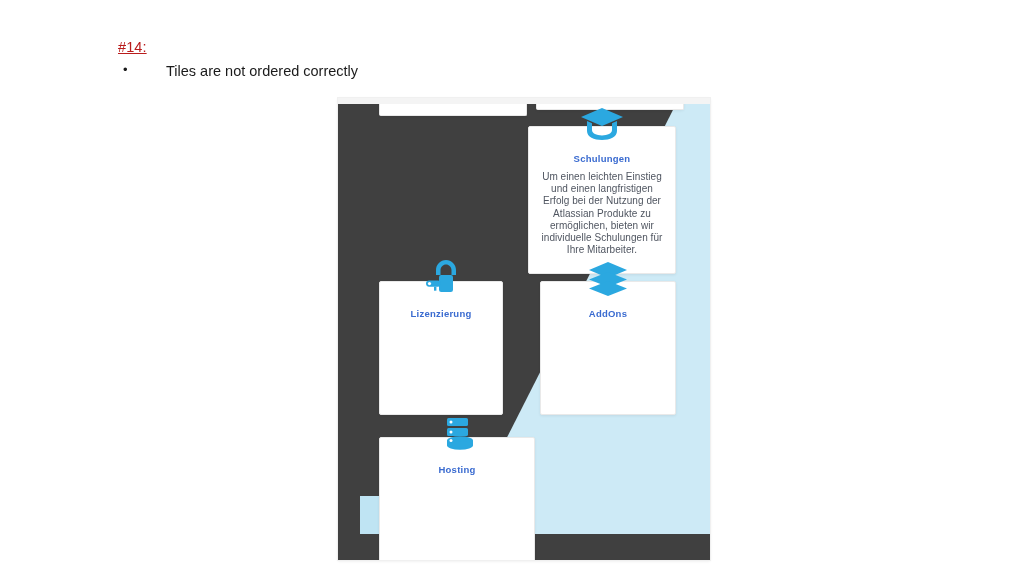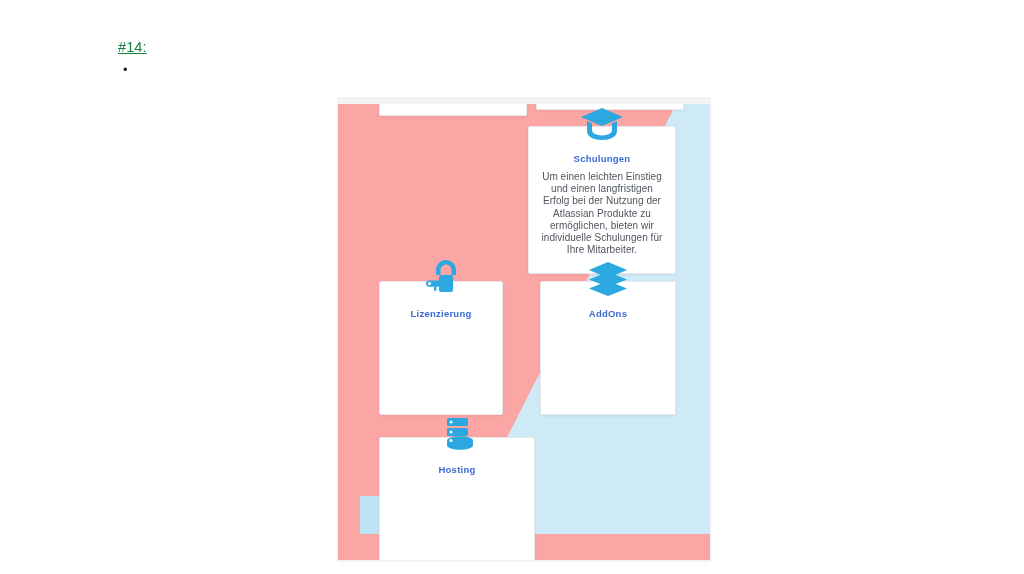--- a/index.html
+++ b/index.html
@@ -17,21 +17,21 @@
 
   
   #annotation {
     position: absolute;
     left: 118px;
     top: 38px;
     width: 600px;
   }
   #issue-id {
     font-size: 14.5px;
-    color: #15803d;
+    color: #b91c1c;
     line-height: 18px;
     letter-spacing: 0.1px;
     text-decoration: underline;
   }
   #issue-list {
     margin: 6px 0 0 0;
     padding: 0;
     list-style: none;
   }
   #issue-list li {
@@ -71,21 +71,21 @@
     border-bottom: 1px solid #e6e6e6;
   }
 
   
   #page-canvas {
     position: absolute;
     left: 0;
     top: 6px;
     right: 0;
     bottom: 0;
-    background: #fca5a5;
+    background: #404040;
     overflow: hidden;
   }
 
   
   #decor-blue {
     position: absolute;
     left: 0;
     top: 0;
     width: 100%;
     height: 100%;
@@ -176,20 +176,21 @@
   }
 </style>
 </head>
 <body>
 
 <div id="annotation">
   <div id="issue-id">#14:</div>
   <ul id="issue-list">
     <li>
       <span class="bullet">•</span>
+      <span>Tiles are not ordered correctly</span>
     </li>
   </ul>
 </div>
 
 <div id="screenshot-frame">
 
   <div id="frame-topbar"></div>
 
   <div id="page-canvas">
 

